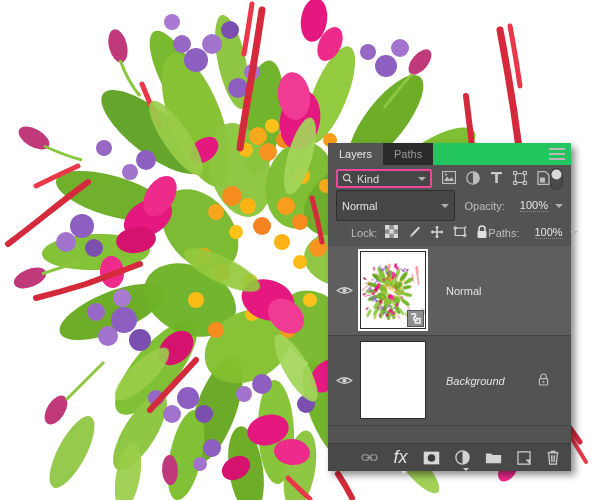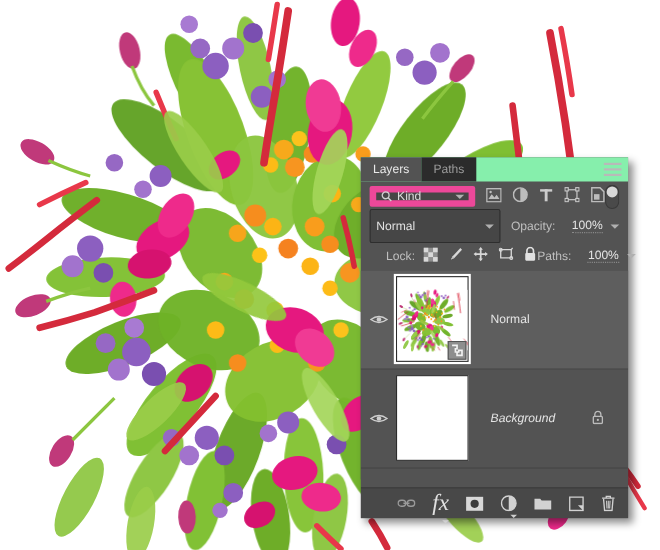--- a/index.html
+++ b/index.html
@@ -34,21 +34,21 @@
     box-shadow: 4px 4px 7px rgba(0,0,0,0.45);
     font-size: 11px;
     color: #d4d4d4;
     user-select: none;
   }
 
   
   .tabstrip {
     position: relative;
     height: 22px;
-    background: #86efac;
+    background: #22c55e;
     display: flex;
     align-items: stretch;
   }
   .tab {
     display: flex; align-items: center;
     padding: 0 11px;
     font-size: 11px;
     color: #9a9a9a;
     background: #2b2b2b;
     cursor: default;
@@ -75,21 +75,21 @@
     align-items: center;
     padding: 0 8px;
     box-sizing: border-box;
   }
 
   
   .filter-select {
     display: flex; align-items: center;
     width: 100px; height: 19px;
     background: #464646;
-    border: 6px solid #ec4899;
+    border: 2px solid #ec4899;
     border-radius: 2px;
     box-sizing: border-box;
     padding: 0 4px;
     cursor: pointer;
   }
   .filter-select .ftext { flex: 1; margin-left: 4px; color: #ddd; font-size: 11px;}
   .chev {
     width: 0; height: 0;
     border-left: 4px solid transparent;
     border-right: 4px solid transparent;
@@ -209,23 +209,23 @@
   .bb-item { position: relative; cursor: pointer; display:flex; align-items:center;}
   .bb-item .tick {
     position: absolute;
     left: 50%; margin-left: 1px; bottom: -6px;
     width: 0; height: 0;
     border-left: 3px solid transparent;
     border-right: 3px solid transparent;
     border-top: 3px solid #cfcfcf;
   }
   .fx-label {
-    font-family: Liberation Serif, serif;
+    font-family: Liberation Sans, sans-serif;
     font-style: italic;
-    font-size: 21px;
+    font-size: 18px;
     color: #e0e0e0;
   }
 </style>
 </head>
 <body>
 
 <div id="stage">
 
   <div id="photo">
     <svg width="600" height="500" viewBox="0 0 600 500">

